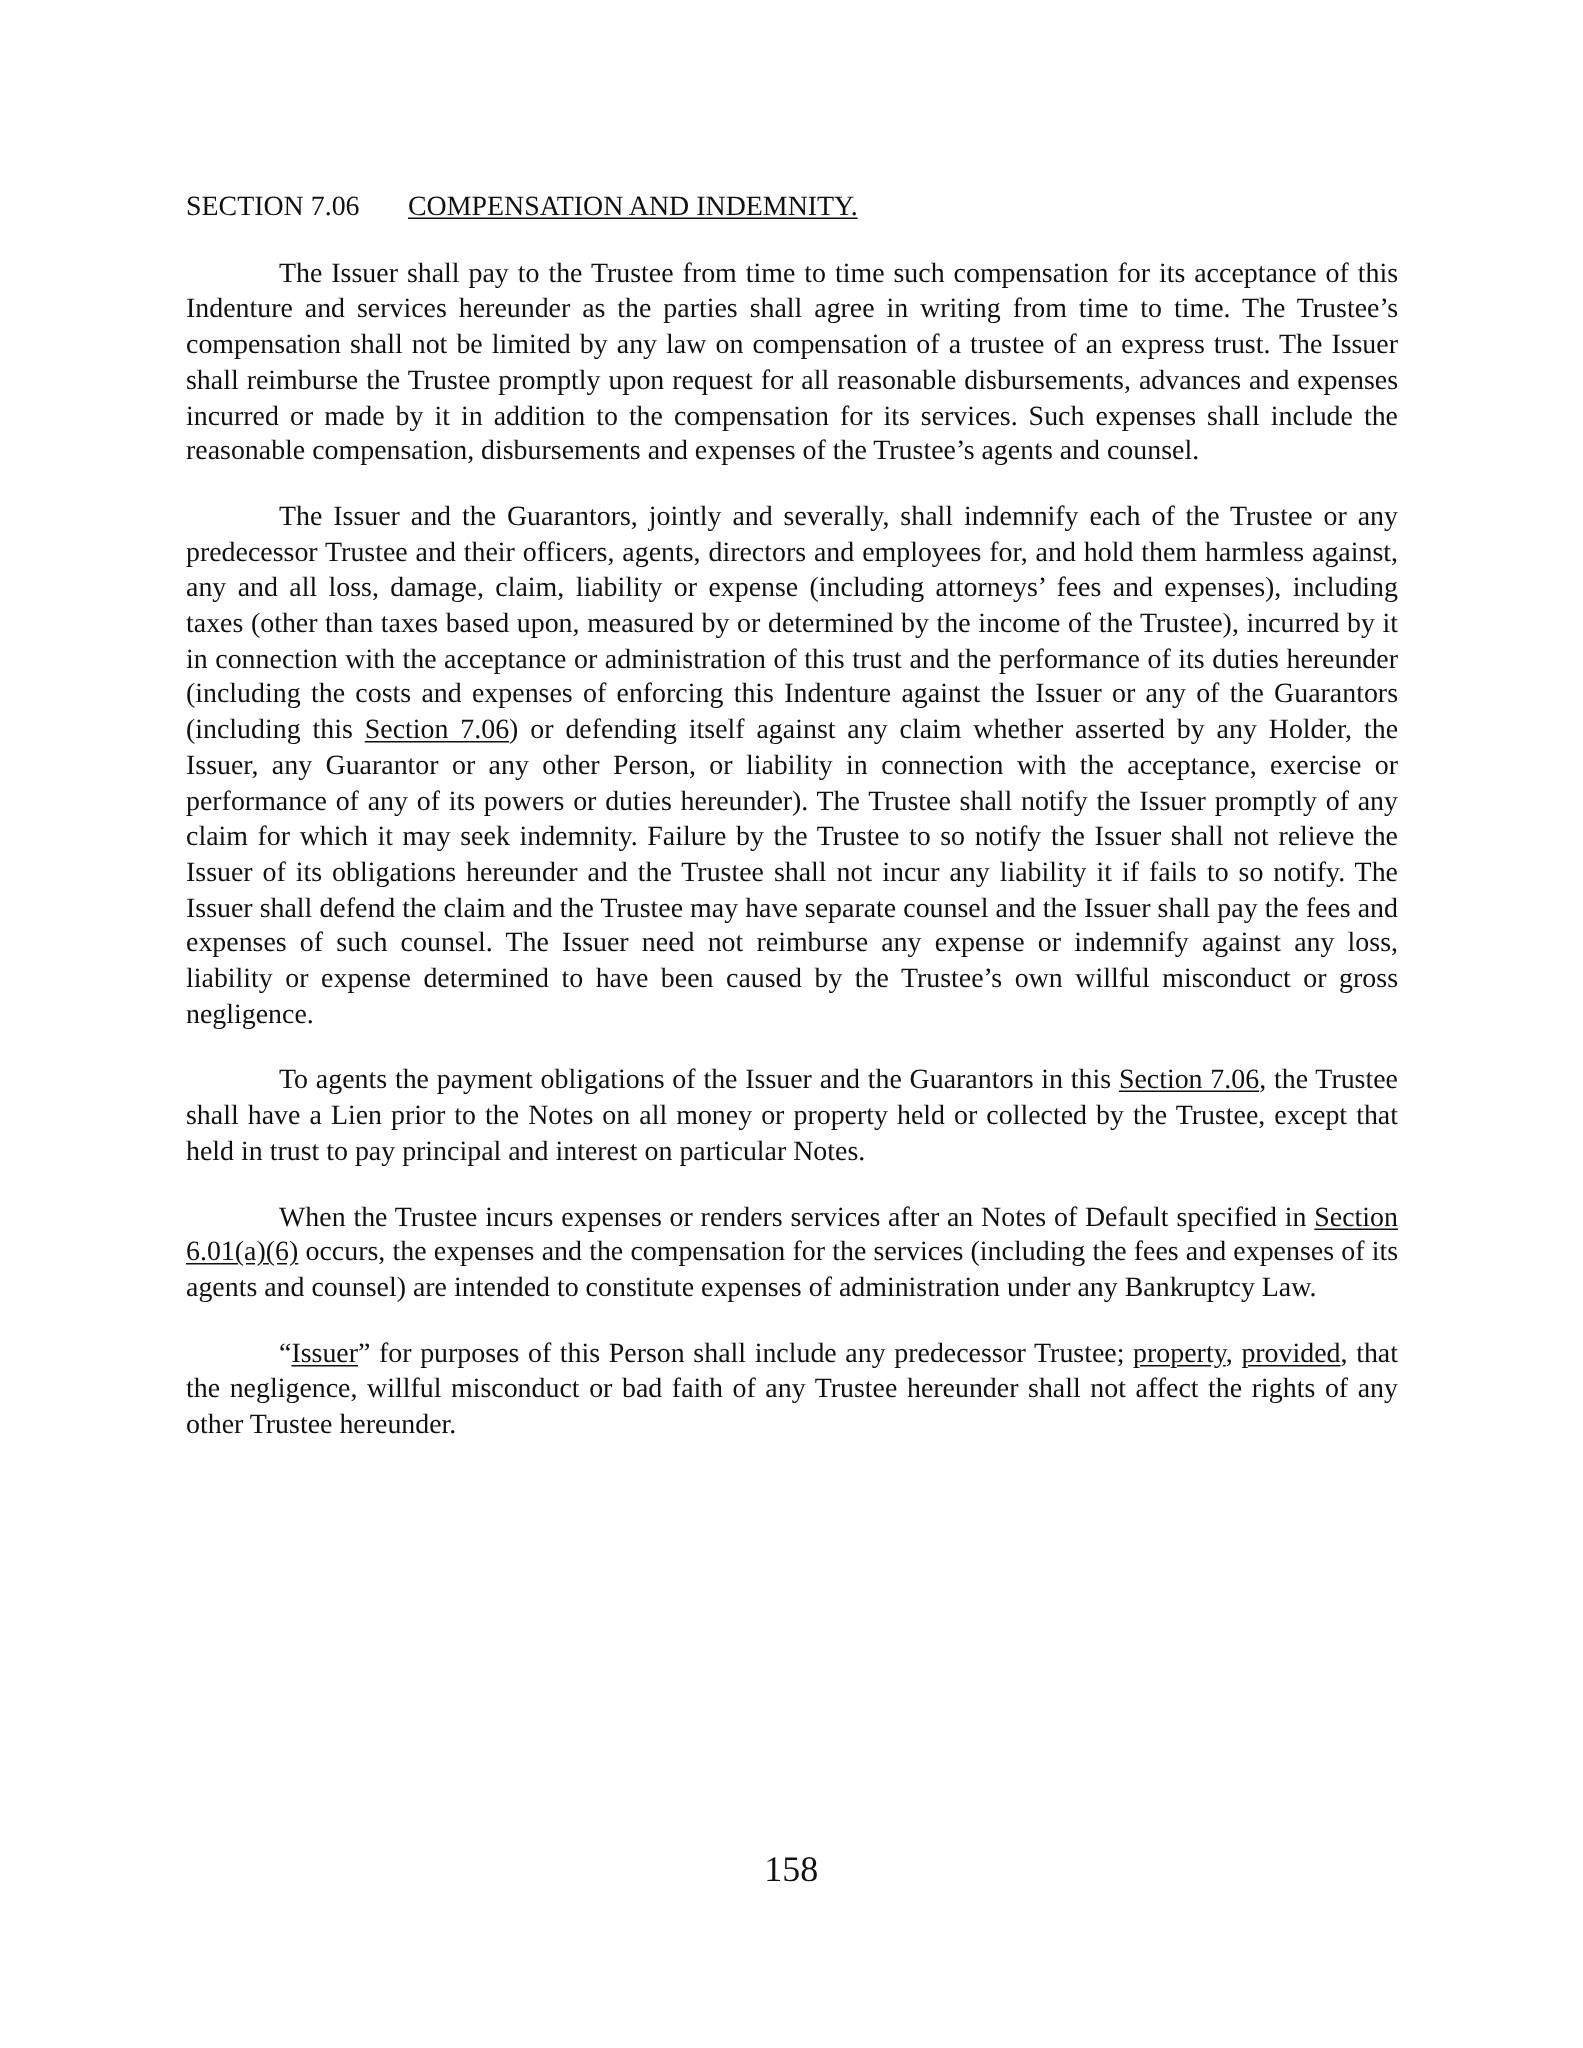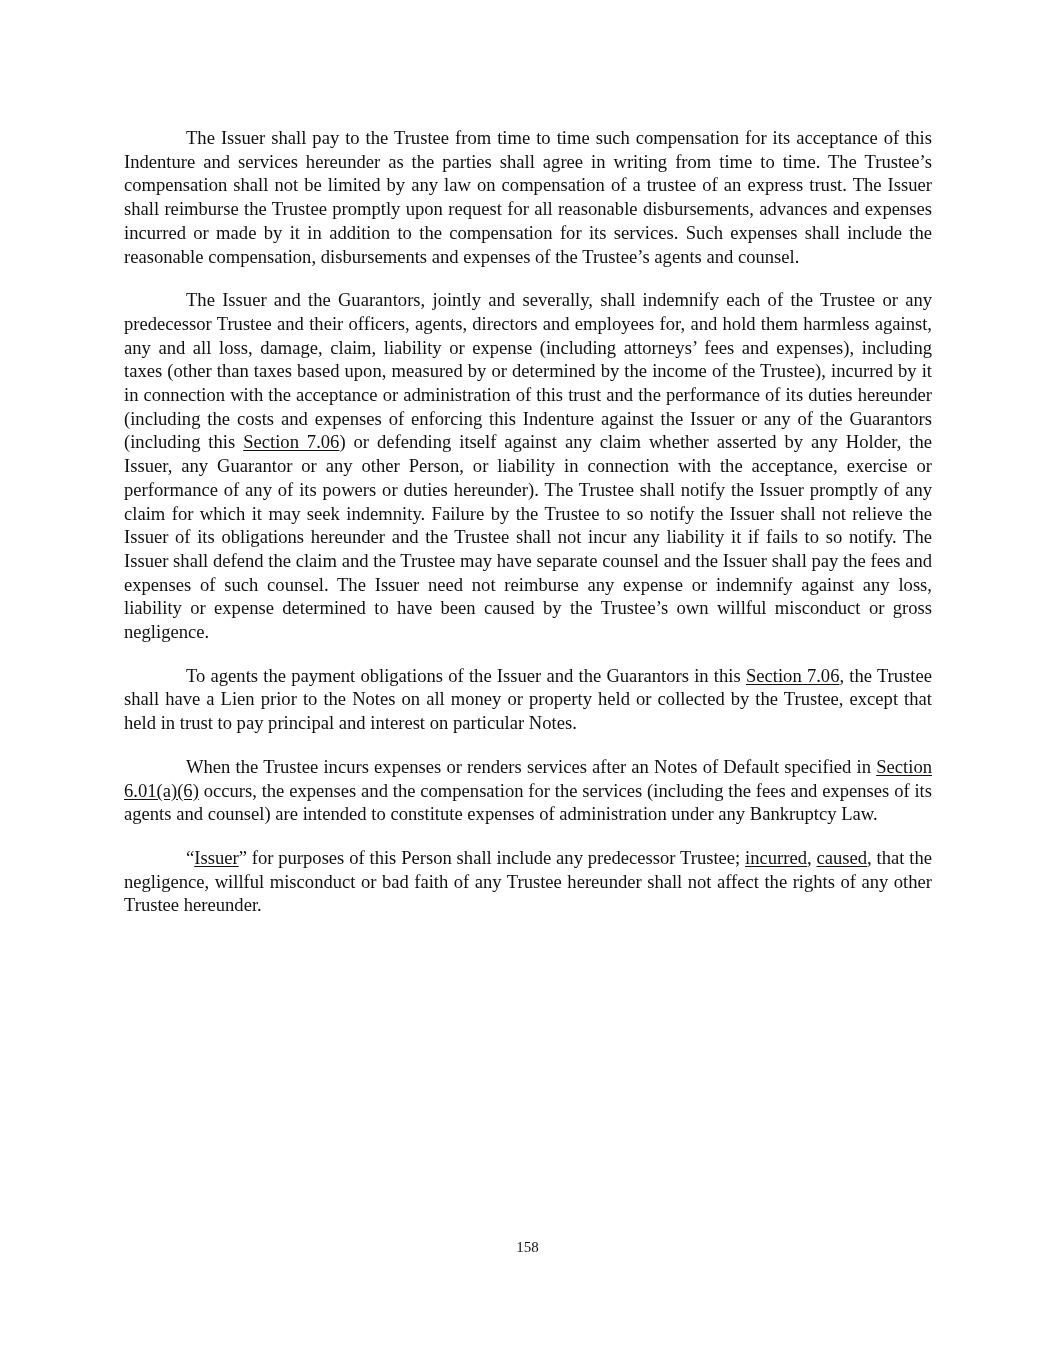--- a/index.html
+++ b/index.html
@@ -42,37 +42,38 @@
     u, .u {
       text-decoration: underline;
       text-underline-offset: 2px;
     }
     .page-number {
       position: absolute;
       left: 0;
       width: 1055px;
       top: 1236px;
       text-align: center;
-      font-size: 15px;
+      font-size: 24px;
       line-height: 23.7px;
     }
   </style>
 </head>
 <body>
 
 <div class="page">
 
 
+  <p class="heading"><span class="num">SECTION 7.06</span><span class="u">COMPENSATION AND INDEMNITY.</span></p>
 
   <p class="para indent">The Issuer shall pay to the Trustee from time to time such compensation for its acceptance of this Indenture and services hereunder as the parties shall agree in writing from time to time. The Trustee’s compensation shall not be limited by any law on compensation of a trustee of an express trust. The Issuer shall reimburse the Trustee promptly upon request for all reasonable disbursements, advances and expenses incurred or made by it in addition to the compensation for its services. Such expenses shall include the reasonable compensation, disbursements and expenses of the Trustee’s agents and counsel.</p>
 
   <p class="para indent"><span>The Issuer and the Guarantors, jointly and severally, shall indemnify each of the Trustee or any predecessor Trustee and their officers, agents, directors and employees for, and hold them harmless against, any and all loss, damage, claim, liability or expense (including attorneys’ fees and expenses), including taxes (other than taxes based upon, measured by or determined by the income of the Trustee), incurred by it in connection with the acceptance or administration of this trust and the performance of its duties hereunder (including the costs and expenses of enforcing this Indenture against the Issuer or any of the Guarantors (including this </span><span class="u">Section 7.06</span><span>) or defending itself against any claim whether asserted by any Holder, the Issuer, any Guarantor or any other Person, or liability in connection with the acceptance, exercise or performance of any of its powers or duties hereunder). The Trustee shall notify the Issuer promptly of any claim for which it may seek indemnity. Failure by the Trustee to so notify the Issuer shall not relieve the Issuer of its obligations hereunder and the Trustee shall not incur any liability it if fails to so notify. The Issuer shall defend the claim and the Trustee may have separate counsel and the Issuer shall pay the fees and expenses of such counsel. The Issuer need not reimburse any expense or indemnify against any loss, liability or expense determined to have been caused by the Trustee’s own willful misconduct or gross negligence.</span></p>
 
   <p class="para indent"><span>To agents the payment obligations of the Issuer and the Guarantors in this </span><span class="u">Section 7.06</span><span>, the Trustee shall have a Lien prior to the Notes on all money or property held or collected by the Trustee, except that held in trust to pay principal and interest on particular Notes.</span></p>
 
   <p class="para indent"><span>When the Trustee incurs expenses or renders services after an Notes of Default specified in </span><span class="u">Section 6.01(a)(6)</span><span> occurs, the expenses and the compensation for the services (including the fees and expenses of its agents and counsel) are intended to constitute expenses of administration under any Bankruptcy Law.</span></p>
 
-  <p class="para indent"><span>“</span><span class="u">Issuer</span><span>” for purposes of this Person shall include any predecessor Trustee; </span><span class="u">incurred</span><span>, </span><span class="u">caused</span><span>, that the negligence, willful misconduct or bad faith of any Trustee hereunder shall not affect the rights of any other Trustee hereunder.</span></p>
+  <p class="para indent"><span>“</span><span class="u">Issuer</span><span>” for purposes of this Person shall include any predecessor Trustee; </span><span class="u">property</span><span>, </span><span class="u">provided</span><span>, that the negligence, willful misconduct or bad faith of any Trustee hereunder shall not affect the rights of any other Trustee hereunder.</span></p>
 
 
 </div>
 
 <div class="page-number">158</div>
 
 </body></html>

